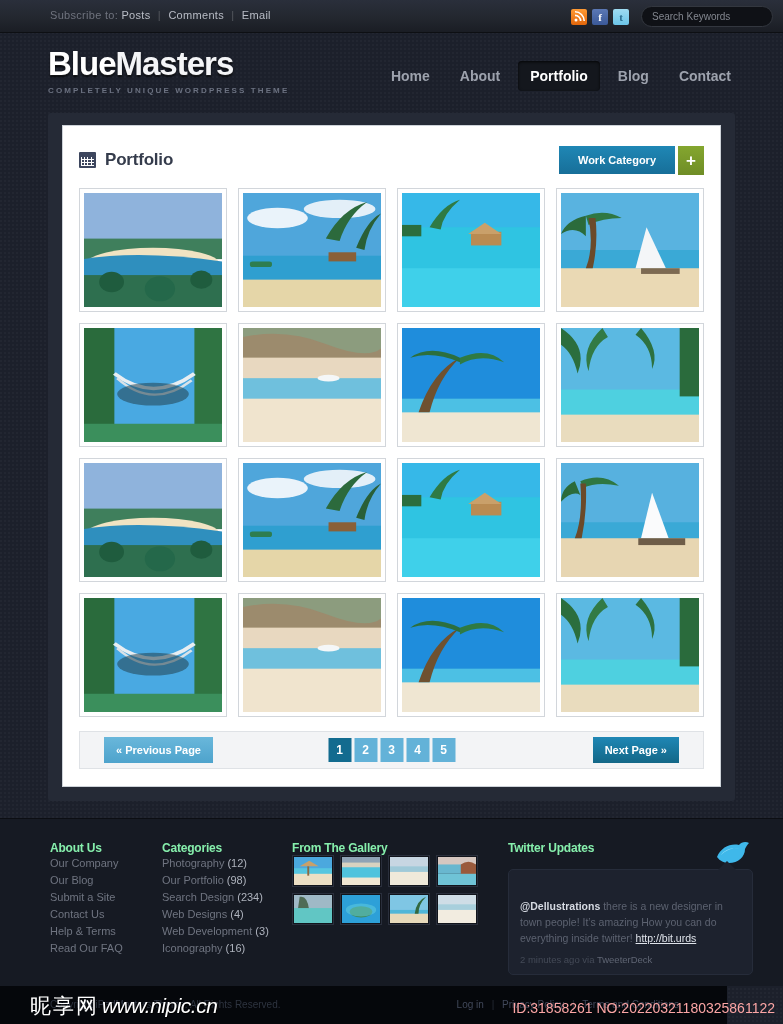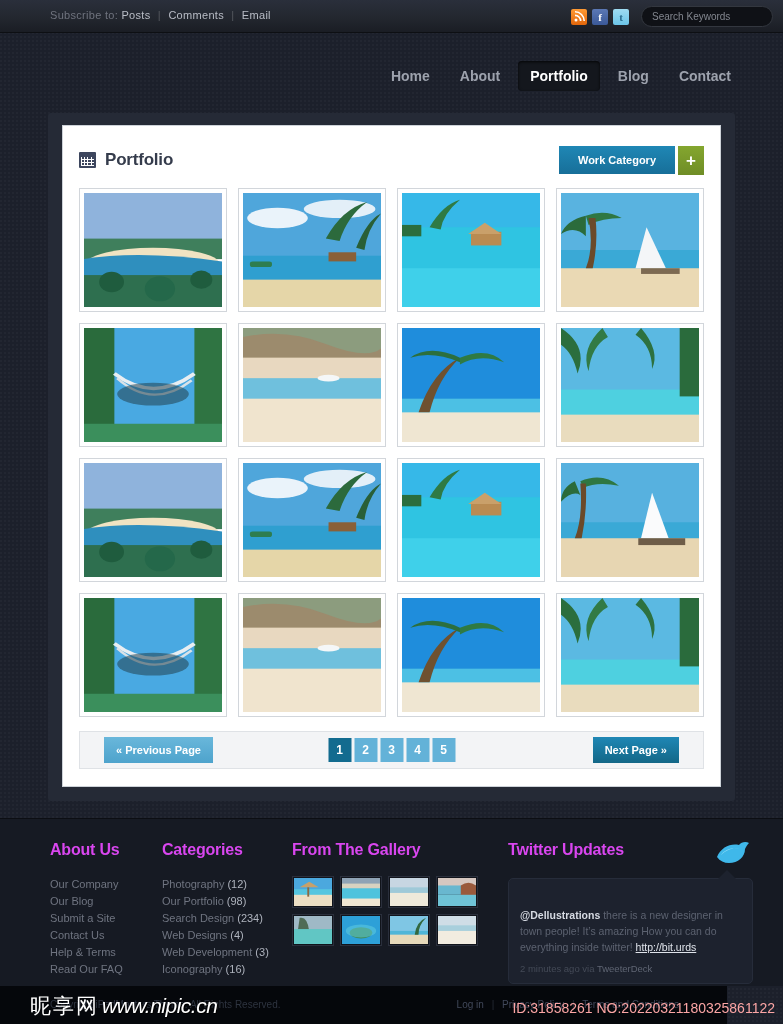--- a/index.html
+++ b/index.html
@@ -173,21 +173,21 @@
   }
   .fcols {
     position: absolute; left: 50px; top: 22px; right: 30px;
     display: flex;
   }
   .fcol-about { width: 112px; }
   .fcol-cats { width: 130px; }
   .fcol-gal { width: 216px; }
   .fcol-tw { flex: 1; }
   .fh {
-    font-size: 16px; font-weight: bold; color: #d946ef; margin-bottom: 17px;
+    font-size: 12px; font-weight: bold; color: #86efac; 
     letter-spacing: -.2px;
   }
   .flist li {
     list-style: none; font-size: 11px; color: #6f7480; line-height: 17px;
   }
   .flist a { color: #6f7480; text-decoration: none; }
   .flist .cnt { color: #aeb3bd; text-align: right; }
   .galgrid {
     display: grid; grid-template-columns: repeat(4, 42px); gap: 6px;
   }
@@ -275,20 +275,24 @@
     <span class="sicon fb">f</span>
     <span class="sicon tw">t</span>
     <div class="searchbox">
       <input type="text" placeholder="Search Keywords" style="">
 
     </div>
   </div>
 </div>
 
 <div class="header">
+  <div class="logo">
+    <div class="name"><span class="lt">Blue</span><span>Masters</span></div>
+    <div class="tag">COMPLETELY UNIQUE WORDPRESS THEME</div>
+  </div>
   <nav class="nav">
     <a href="#">Home</a>
     <a href="#">About</a>
     <a href="#" class="active">Portfolio</a>
     <a href="#">Blog</a>
     <a href="#">Contact</a>
   </nav>
 </div>
 
 <div class="frame">

